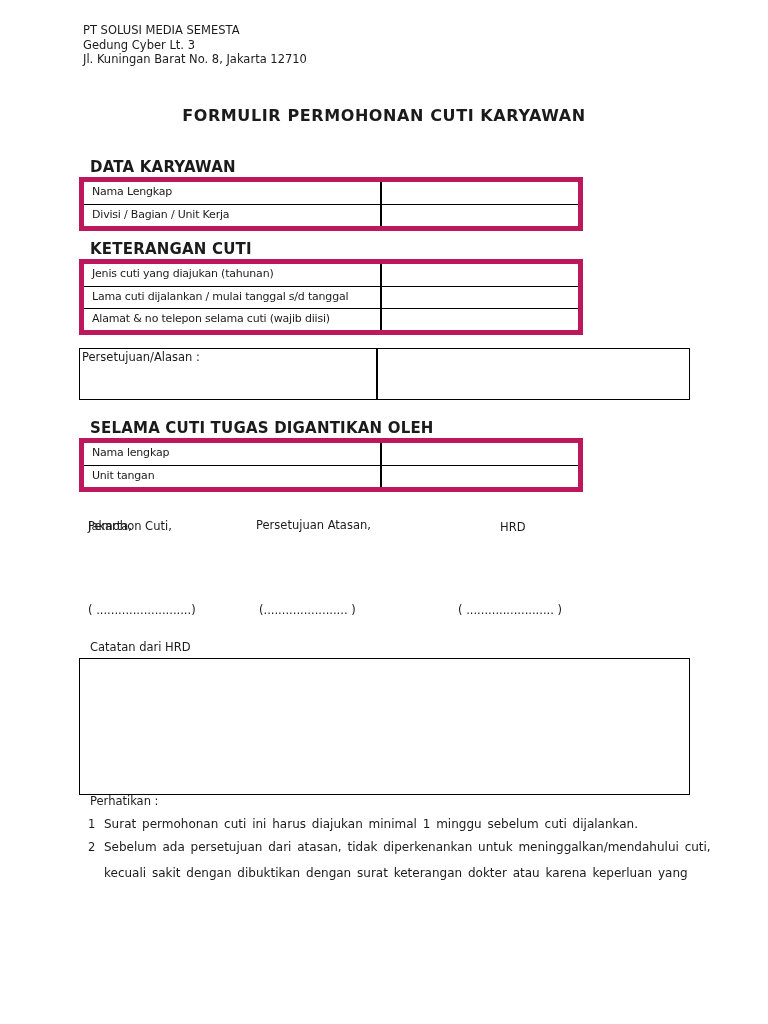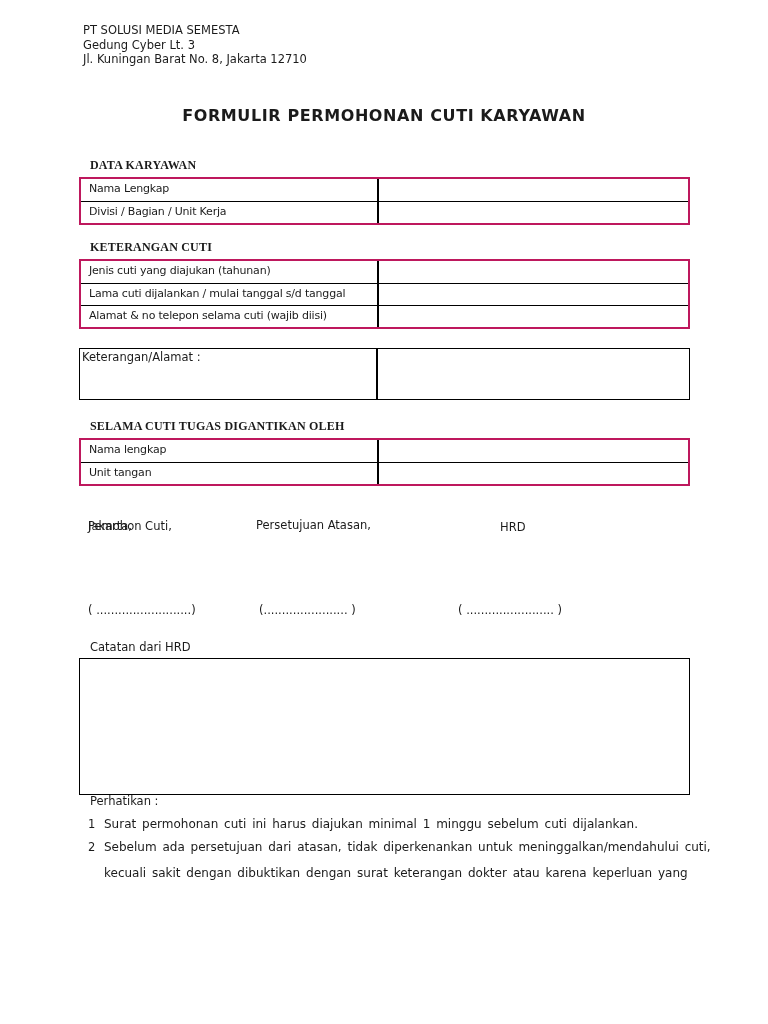--- a/index.html
+++ b/index.html
@@ -11,24 +11,24 @@
     color:#1b1b1b;
     overflow:hidden;
     padding-left:7px;
   }
   .abs{position:absolute;}
   .company{top:23px;left:83px;font-size:11.5px;line-height:14.5px;}
   .title{
     top:106px;left:0;width:768px;text-align:center;
     font-size:16px;font-weight:bold;letter-spacing:0.6px;margin:0;
   }
-  .sec-heading{font-size:12px;font-weight:bold;letter-spacing:0.2px;font-family:Liberation Serif, serif;}
+  .sec-heading{font-size:15px;font-weight:bold;letter-spacing:0.2px;}
   .ftable{
-    left:79px;width:611px;
-    border:2px solid #be185d;
+    left:79px;width:504px;
+    border:5px solid #be185d;
     box-sizing:border-box;
     background:#fff;
   }
   .frow{display:flex;height:22px;box-sizing:border-box;}
   .frow + .frow{border-top:1px solid #000;}
   .fcell-label{
     width:298px;box-sizing:border-box;
     border-right:2px solid #000;
     font-size:11px;letter-spacing:-0.2px;
     padding:3px 2px 0 8px;
@@ -87,21 +87,21 @@
       <div class="fcell-label">Lama cuti dijalankan / mulai tanggal s/d tanggal</div>
       <div class="fcell-value"></div>
     </div>
     <div class="frow">
       <div class="fcell-label">Alamat &amp; no telepon selama cuti (wajib diisi)</div>
       <div class="fcell-value"></div>
     </div>
   </div>
 
   <div class="abs kbox" style="top:348px;">
-    <div class="kbox-left">Keterangan/Alamat :</div>
+    <div class="kbox-left">Persetujuan/Alasan :</div>
     <div class="kbox-right"></div>
   </div>
 
   <div class="abs sec-heading" style="top:419px;left:90px;">SELAMA CUTI TUGAS DIGANTIKAN OLEH</div>
   <div class="abs ftable" style="top:438px;">
     <div class="frow">
       <div class="fcell-label">Nama lengkap</div>
       <div class="fcell-value"></div>
     </div>
     <div class="frow">

